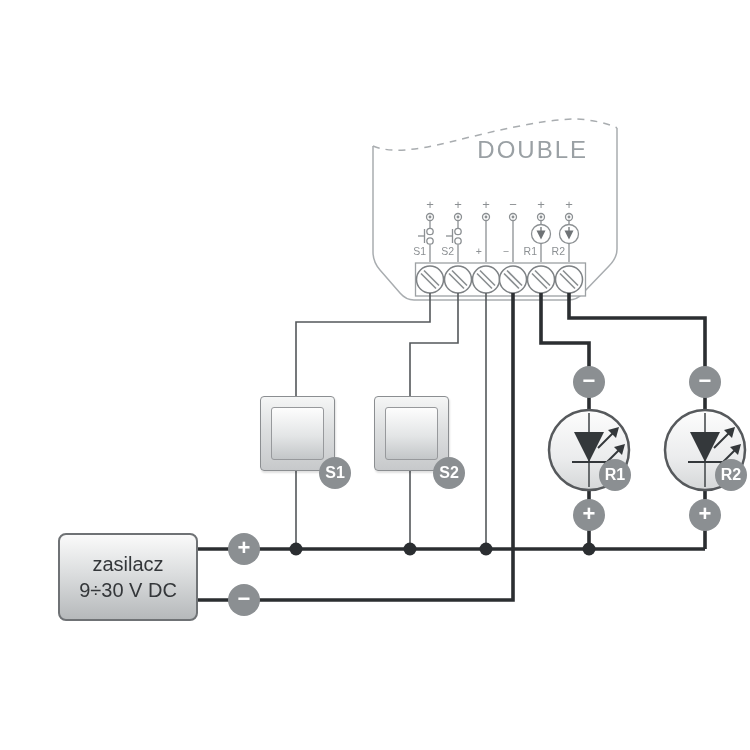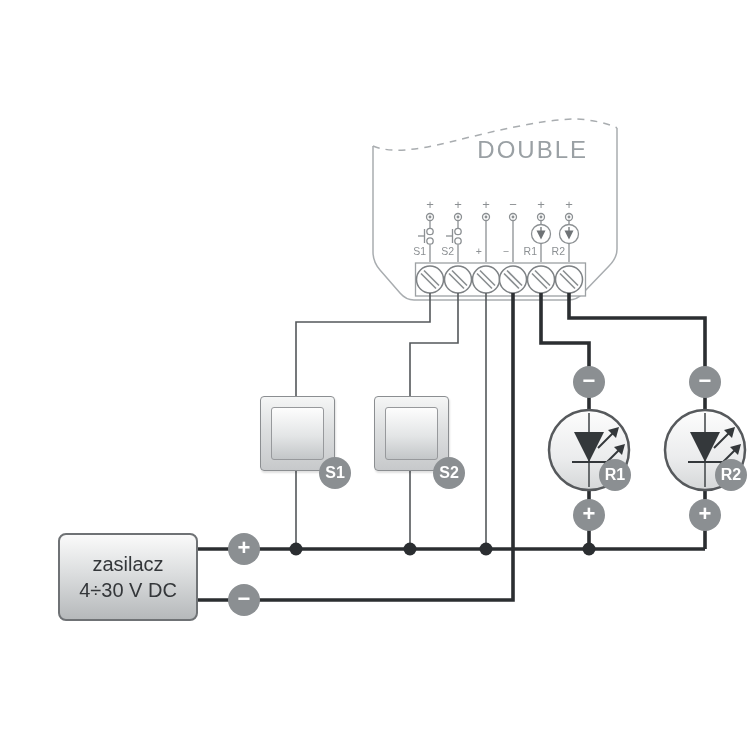--- a/index.html
+++ b/index.html
@@ -205,18 +205,18 @@
 
   <div class="badge pol" style="left:545px;top:366px;">−</div>
   <div class="badge pol" style="left:661px;top:366px;">−</div>
   <div class="badge pol" style="left:545px;top:499px;">+</div>
   <div class="badge pol" style="left:661px;top:499px;">+</div>
   <div class="badge" style="left:571px;top:459px;">R1</div>
   <div class="badge" style="left:687px;top:459px;">R2</div>
 
   <div class="psu">
     <div>zasilacz</div>
-    <div>4÷30 V DC</div>
+    <div>9÷30 V DC</div>
   </div>
   <div class="badge pol" style="left:200px;top:533px;">+</div>
   <div class="badge pol" style="left:200px;top:584px;">−</div>
 
 </div>
 
 </body></html>

